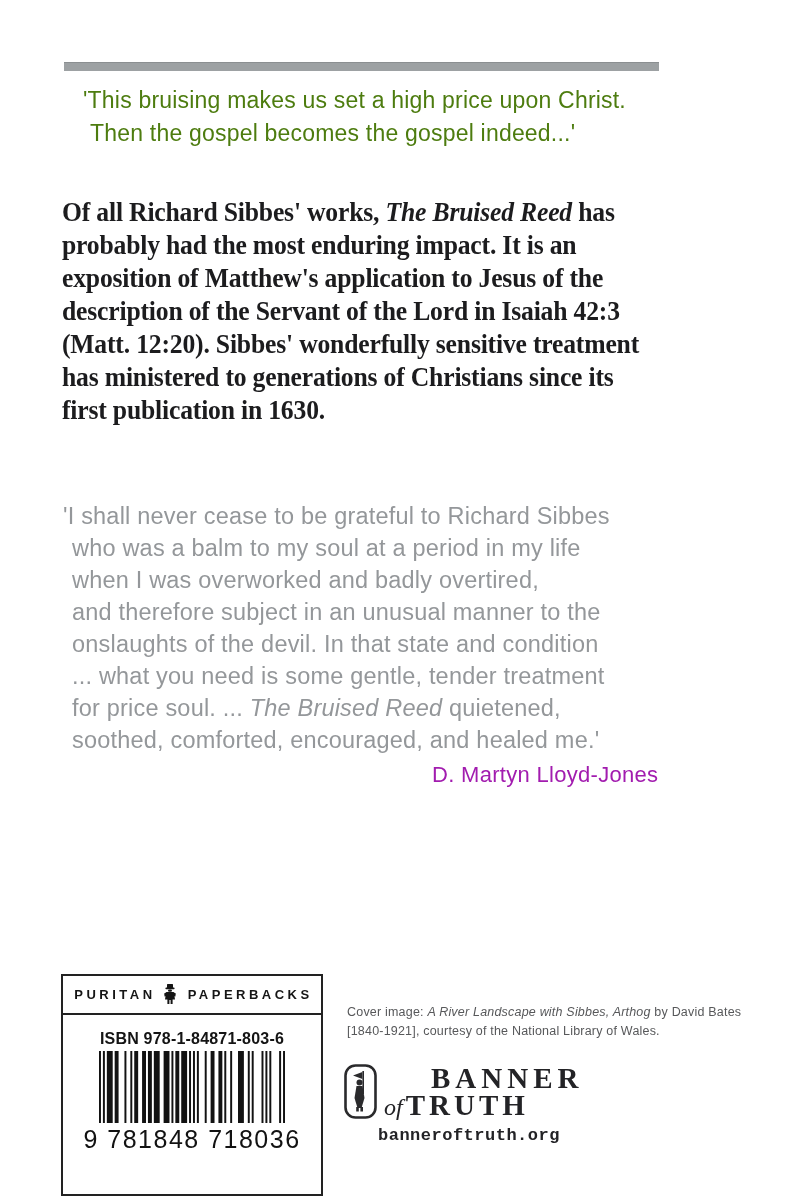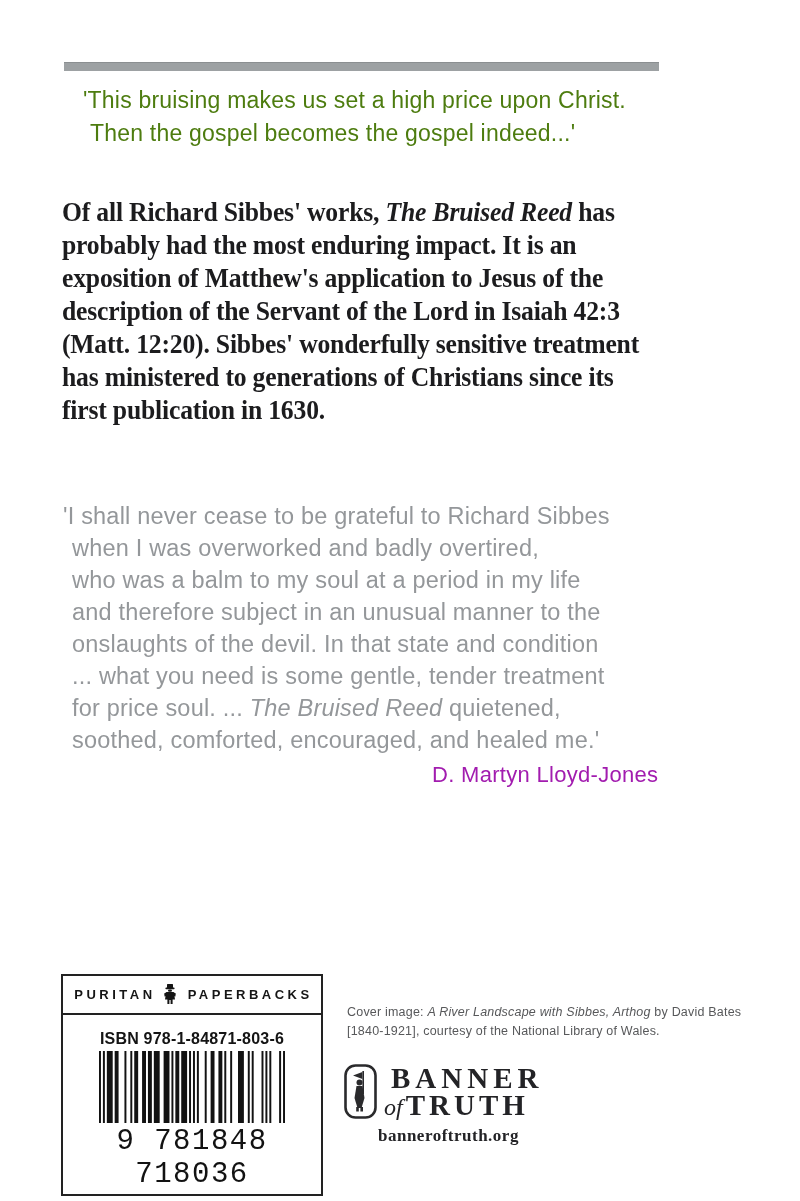--- a/index.html
+++ b/index.html
@@ -53,39 +53,39 @@
     font-size:13px;font-weight:bold;letter-spacing:3.5px;color:#151515;
   }
   .imprint-header .word{transform:translateX(1.5px);}
   .isbn-label{
     margin-top:15px;text-align:center;
     font-size:16px;font-weight:bold;letter-spacing:.2px;color:#141414;
   }
   .barcode{display:block;margin:3px auto 0;width:186px;height:72px;fill:#121212;}
   .barcode-digits{
     text-align:center;margin-top:2px;
-    font-size:29px;letter-spacing:1.5px;color:#121212;font-family:Liberation Mono, monospace;
+    font-size:25px;letter-spacing:1.5px;color:#121212;
   }
   
   .credit{
     position:absolute;left:347px;top:1003px;width:420px;
     font-size:12.5px;line-height:19px;color:#57585a;letter-spacing:.2px;
   }
   .credit i{font-style:italic;}
   .emblem{position:absolute;left:344px;top:1064px;width:33px;height:55px;}
   .wordmark{
     position:absolute;left:391px;top:1064px;
     font-family:"Liberation Serif",serif;color:#232326;
   }
-  .wordmark .l1{font-size:29px;letter-spacing:5px;font-weight:bold;line-height:28px;}
+  .wordmark .l1{font-size:29px;letter-spacing:5px;font-weight:bold;line-height:28px;margin-left:40px;}
   .wordmark .l2{font-size:29px;letter-spacing:4px;font-weight:bold;line-height:26px;margin-left:-7px;}
   .wordmark .of{font-style:italic;font-weight:normal;font-size:24px;letter-spacing:0;margin-right:3px;text-align:right;}
   .website{
     position:absolute;left:378px;top:1126px;
-    font-family:Liberation Serif, serif;font-weight:bold;
+    font-family:Liberation Mono, monospace;font-weight:bold;
     font-size:17px;letter-spacing:.5px;color:#232326;
   }
 </style>
 </head>
 <body>
 
 <div class="cover">
 
   <div class="top-rule"></div>
 
@@ -99,22 +99,22 @@
     <div>probably had the most enduring impact. It is an</div>
     <div>exposition of Matthew's application to Jesus of the</div>
     <div>description of the Servant of the Lord in Isaiah 42:3</div>
     <div>(Matt. 12:20). Sibbes' wonderfully sensitive treatment</div>
     <div>has ministered to generations of Christians since its</div>
     <div>first publication in 1630.</div>
   </div>
 
   <div class="testimonial">
     <div class="hang">'I shall never cease to be grateful to Richard Sibbes</div>
+    <div>who was a balm to my soul at a period in my life</div>
     <div>when I was overworked and badly overtired,</div>
-    <div>who was a balm to my soul at a period in my life</div>
     <div>and therefore subject in an unusual manner to the</div>
     <div>onslaughts of the devil. In that state and condition</div>
     <div>... what you need is some gentle, tender treatment</div>
     <div><span>for price soul. ... </span><i>The Bruised Reed</i><span> quietened,</span></div>
     <div>soothed, comforted, encouraged, and healed me.'</div>
   </div>
 
   <div class="attribution">D. Martyn Lloyd-Jones</div>
 
   <div class="imprint-box">

